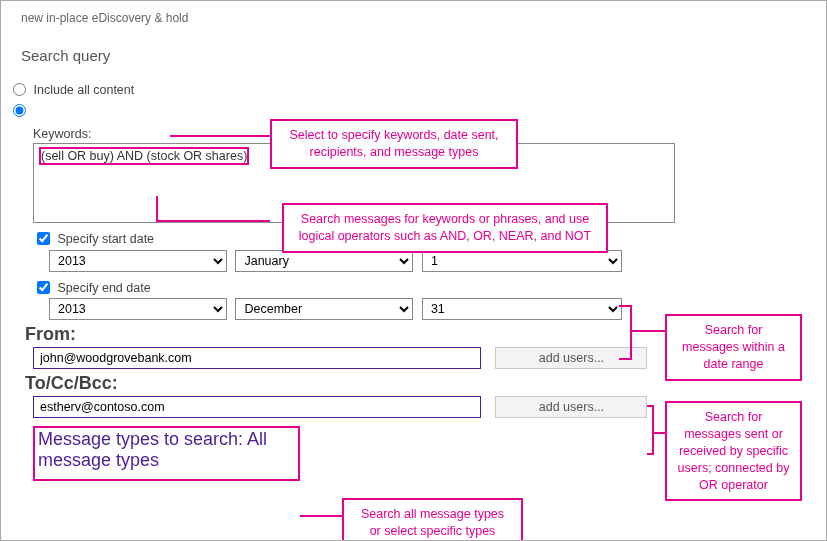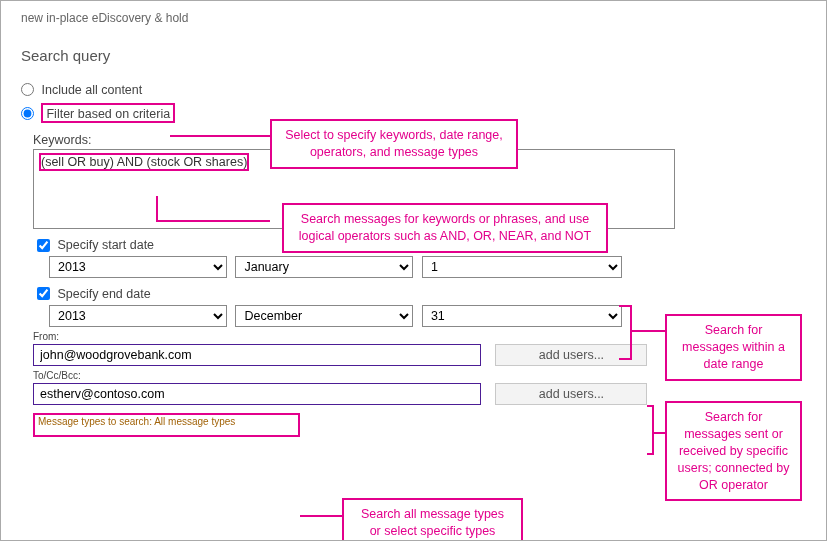--- a/index.html
+++ b/index.html
@@ -18,21 +18,21 @@
       font-weight: 300;
       color: #666;
       padding: 10px 0 0 20px;
     }
     .section-title {
       font-size: 15px;
       color: #555;
       padding: 22px 0 0 20px;
     }
     .radio-row {
-      padding: 2px 0 0 20px;
+      padding: 2px 0 0 12px;
       font-size: 12.5px;
       color: #444;
     }
     .radio-row input { vertical-align: middle; margin-right: 4px; }
     .radio-row label { vertical-align: middle; }
     #radio-row-criteria { padding-top: 6px; }
     .highlight-box {
       border: 2px solid #e3008c;
       display: inline-block;
       padding: 1px 3px;
@@ -72,23 +72,24 @@
       border: 1px solid #888;
       background: #fff;
       height: 22px;
       vertical-align: middle;
       padding: 0 4px;
     }
     .sel-year  { width: 178px; margin-right: 4px; }
     .sel-month { width: 178px; margin-right: 4px; }
     .sel-day   { width: 200px; }
     .field-label {
-      padding: 4px 0 0 32px;
-      font-size: 10px;
-      color: #444;
+      padding: 4px 0 0 24px;
+      font-size: 18px;
+      color: #444;
+      font-weight: bold;
     }
     .text-input-row {
       padding: 2px 0 0 32px;
     }
     input.txt {
       font-size: 12.5px;
       border: 1px solid #4c1d95;
       background: #fff;
       height: 22px;
       width: 448px;
@@ -105,21 +106,21 @@
       margin-left: 10px;
       vertical-align: middle;
       cursor: pointer;
     }
     .msg-types-wrap {
       margin: 8px 0 0 32px;
       border: 2px solid #e3008c;
       width: 267px;
       padding: 1px 3px 5px 3px;
     }
-    .msg-types-wrap .mlabel { font-size: 10px; color: #a16207; padding-bottom: 3px; display:block }
+    .msg-types-wrap .mlabel { font-size: 18px; color: #4c1d95; padding-bottom: 3px; display:block }
     button.selmsg {
       font-size: 12.5px;
       border: 1px solid #c8c8c8;
       background: #f0f0f0;
       color: #555;
       height: 22px;
       width: 200px;
       cursor: pointer;
     }
     .callout {
@@ -145,23 +146,20 @@
 <div class="page-title">new in-place eDiscovery &amp; hold</div>
 <div class="section-title">Search query</div>
 
 <div class="radio-row" style="padding-top:18px">
   <input type="radio" name="sq" style="">
   <label>Include all content</label>
 </div>
 
 <div class="radio-row" id="radio-row-criteria">
   <input type="radio" name="sq" checked="" style="">
-  <span class="highlight-box">
-    <label>Filter based on criteria</label>
-  </span>
 </div>
 
 <div class="keywords-label">Keywords:</div>
 
 <div class="keywords-box">
   <span class="keywords-highlight">
     <span>(sell OR buy) AND (stock OR shares)</span>
   </span>
 </div>
 
@@ -194,21 +192,21 @@
 <div class="field-label">To/Cc/Bcc:</div>
 <div class="text-input-row">
   <input class="txt" type="text" value="estherv@contoso.com" style="">
   <button class="adduser">add users...</button>
 </div>
 
 <div class="msg-types-wrap">
   <span class="mlabel">Message types to search:  All message types</span>
 </div>
 
-<div class="callout" style="left:269px; top:118px; width:248px">Select to specify keywords, date range, operators, and message types</div>
+<div class="callout" style="left:269px; top:118px; width:248px">Select to specify keywords, date sent, recipients, and message types</div>
 <div class="callout" style="left:281px; top:202px; width:326px">Search messages for keywords or phrases, and use logical operators such as AND, OR, NEAR, and NOT</div>
 <div class="callout" style="left:664px; top:313px; width:137px">Search for messages within a date range</div>
 <div class="callout" style="left:664px; top:400px; width:137px">Search for messages sent or received by specific users; connected by OR operator</div>
 <div class="callout" style="left:341px; top:497px; width:181px">Search all message types or select specific types</div>
 
 <svg width="827" height="541" style="position:absolute;left:0;top:0;pointer-events:none">
 
   <line class="connector" x1="169" y1="135" x2="269" y2="135"></line>
 
   <polyline class="connector" points="156,195 156,220 269,220"></polyline>

